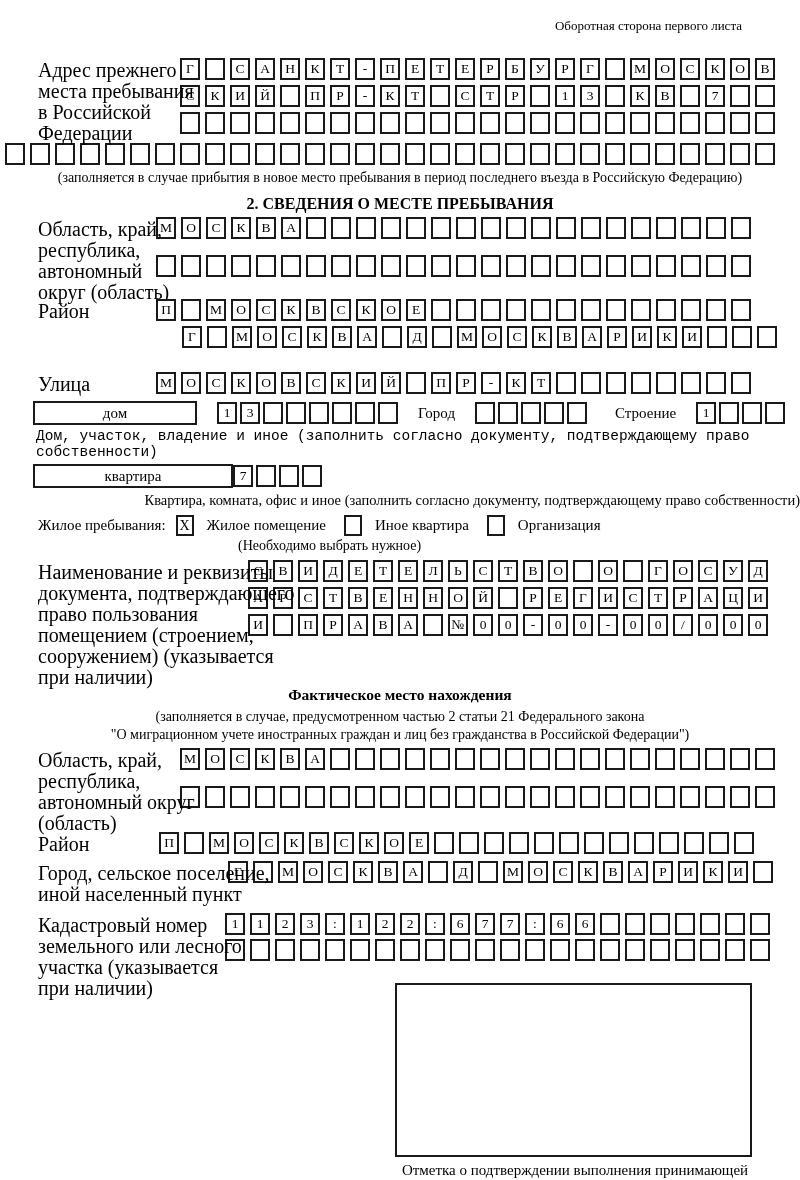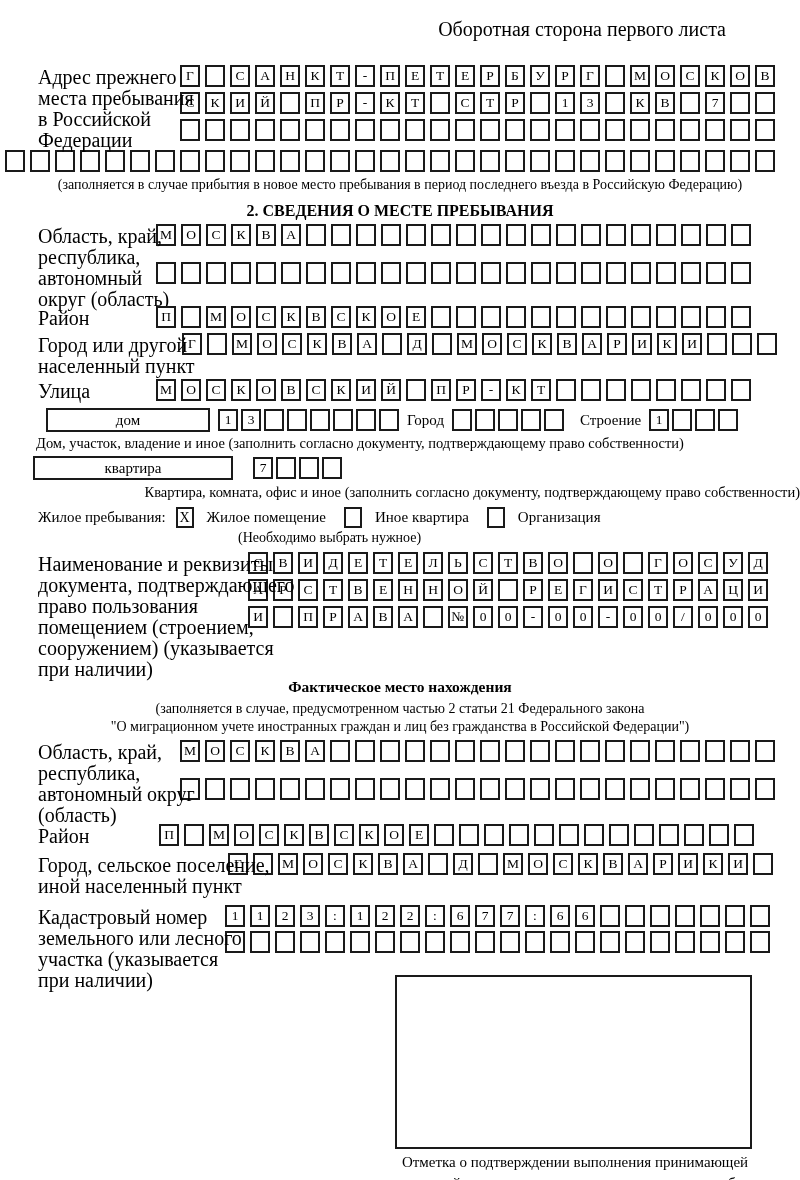--- a/index.html
+++ b/index.html
@@ -1,17 +1,17 @@
 <!DOCTYPE html>
 <html><head>
 <meta charset="utf-8">
 <style>
   html,body{margin:0;padding:0;background:#fff;}
   body{width:800px;height:1180px;font-family:"Liberation Serif",serif;color:#000;position:relative;overflow:hidden;}
-  .hdr-note{margin-top:18px;padding-right:74px;text-align:right;font-size:20px;}
+  .hdr-note{margin-top:18px;padding-right:58px;text-align:right;font-size:13px;}
   .block{position:relative;}
   .blk-label{position:absolute;left:38px;top:2px;font-size:20px;line-height:21px;}
   .pre{white-space:pre-line;}
   .rows{display:flex;flex-direction:column;}
   .cellrow{display:flex;gap:5px;}
   .cell{width:20px;height:22px;box-sizing:border-box;border:2px solid #1a1a1a;display:flex;align-items:center;justify-content:center;font-size:13.5px;flex:0 0 auto;background:#fff;}
   .note-c{text-align:center;font-size:14px;line-height:18px;}
   .sec-title{text-align:center;font-weight:bold;font-size:16px;}
   .labelbox{box-sizing:border-box;border:2px solid #1a1a1a;height:24px;display:flex;align-items:center;justify-content:center;font-size:15px;flex:0 0 auto;}
   .inline-lab{font-size:15px;line-height:24px;flex:0 0 auto;}
@@ -233,22 +233,20 @@
       <div class="cell"></div>
       <div class="cell"></div>
       <div class="cell"></div>
       <div class="cell"></div>
       <div class="cell"></div>
       <div class="cell"></div>
     </div>
 </div>
 
 <div class="block" style="margin-top:5px;min-height:44px;">
-  <div class="blk-label pre">Город или другой
-населенный пункт</div>
   <div class="cellrow" style="margin-left:182px;">
       <div class="cell">Г</div>
       <div class="cell"></div>
       <div class="cell">М</div>
       <div class="cell">О</div>
       <div class="cell">С</div>
       <div class="cell">К</div>
       <div class="cell">В</div>
       <div class="cell">А</div>
       <div class="cell"></div>
@@ -293,21 +291,21 @@
       <div class="cell"></div>
       <div class="cell"></div>
       <div class="cell"></div>
       <div class="cell"></div>
       <div class="cell"></div>
       <div class="cell"></div>
       <div class="cell"></div>
     </div>
 </div>
 
-<div class="hrow" style="margin-left:46px;margin-top:7px;gap:8px;">
+<div class="hrow" style="margin-left:33px;margin-top:7px;gap:20px;">
   <div class="labelbox" style="width:164px;">дом</div>
   <div class="cellrow" style="gap:3px;">
       <div class="cell">1</div>
       <div class="cell">3</div>
       <div class="cell"></div>
       <div class="cell"></div>
       <div class="cell"></div>
       <div class="cell"></div>
       <div class="cell"></div>
       <div class="cell"></div>
@@ -321,23 +319,23 @@
       <div class="cell"></div>
     </div>
   <div class="inline-lab" style="margin-left:8px;">Строение</div>
   <div class="cellrow" style="gap:3px;">
       <div class="cell">1</div>
       <div class="cell"></div>
       <div class="cell"></div>
       <div class="cell"></div>
     </div>
 </div>
-<div style="margin-left:36px;font-size:14.5px;margin-top:3px;">Дом, участок, владение и иное (заполнить согласно документу, подтверждающему право собственности)</div>
-
-<div class="hrow" style="margin-left:33px;margin-top:4px;gap:20px;">
+<div style="margin-left:36px;font-size:14.5px;margin-top:3px;font-family:Liberation Mono, monospace;">Дом, участок, владение и иное (заполнить согласно документу, подтверждающему право собственности)</div>
+
+<div class="hrow" style="margin-left:33px;margin-top:4px;gap:0;">
   <div class="labelbox" style="width:200px;">квартира</div>
   <div class="cellrow" style="gap:3px;">
       <div class="cell">7</div>
       <div class="cell"></div>
       <div class="cell"></div>
       <div class="cell"></div>
     </div>
 </div>
 <div style="margin-left:36px;font-size:14.5px;margin-top:4px;text-align:right;">Квартира, комната, офис и иное (заполнить согласно документу, подтверждающему право собственности)</div>
 

